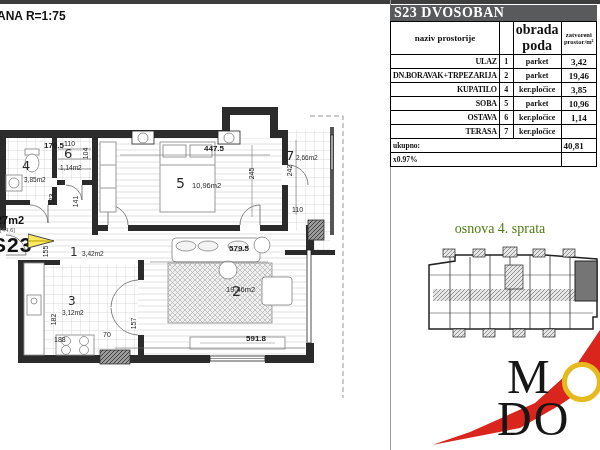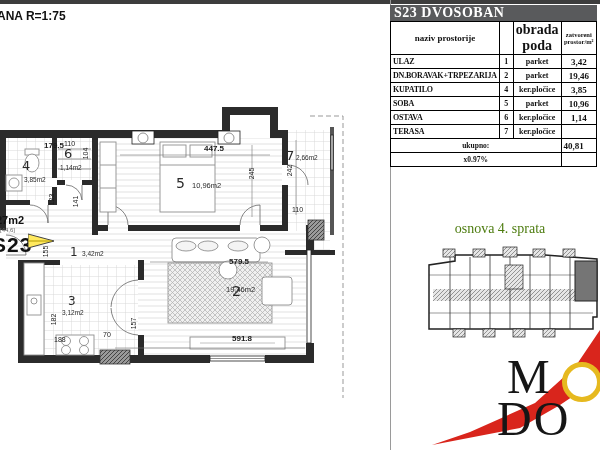--- a/index.html
+++ b/index.html
@@ -23,25 +23,25 @@
   .tbl-title{position:absolute;left:390px;top:5px;width:207px;height:16px;background:#595a5c;
              color:#fff;font:bold 14px "Liberation Serif",serif;line-height:16px;padding-left:4px;
              box-sizing:border-box;letter-spacing:.5px;}
   table.apt{position:absolute;left:390px;top:21px;width:207px;border-collapse:collapse;
             font-family:"Liberation Serif",serif;color:#111;border:1.5px solid #000;}
   table.apt td,table.apt th{border:1px solid #000;padding:0 2px;height:13px;font-weight:bold;margin-left:12px;}
   th.h-name{width:103px;font-weight:bold;font-size:9px;height:24px;}
   th.h-num{width:24px;}
   th.h-floor{width:42px;font-size:14px;}
   th.h-area{width:33px;font-size:6.5px;line-height:7px;}
-  td.c-name{font-size:8px;text-align:left;padding-left:4px;letter-spacing:-0.2px;}
+  td.c-name{font-size:8px;text-align:right;padding-left:4px;letter-spacing:-0.2px;}
   td.c-num{font-size:8px;text-align:center;}
   td.c-floor{font-size:8px;text-align:center;}
   td.c-area{font-size:9px;text-align:center;}
-  td.f-label{font-size:7.5px;text-align:center;padding-right:4px;}
+  td.f-label{font-size:7.5px;text-align:left;padding-right:4px;}
   td.f-val{font-size:9px;}
 
   .keyplan-title{position:absolute;left:410px;top:221px;width:180px;text-align:center;
                  font:14px "Liberation Serif",serif;color:#4d7c0f;}
   .logo-m{position:absolute;left:507px;top:349px;font:48px "Liberation Serif",serif;color:#161616;}
   .logo-do{position:absolute;left:497px;top:391px;font:48px "Liberation Serif",serif;color:#161616;letter-spacing:2px;}
   .logo-ring{position:absolute;left:562px;top:362px;width:30px;height:30px;border:5px solid #e6b91f;
              border-radius:50%;background:#fff;}
 </style>
 </head>
@@ -193,22 +193,22 @@
   <span class="dim b" style="left:168px;top:144px;">447.5</span>
   <span class="dim v" style="left:246px;top:170px;">245</span>
   <span class="dim v" style="left:284px;top:167px;">242</span>
   <span class="dim" style="left:292px;top:206px;">110</span>
   <span class="dim b" style="left:8px;top:141px;">179.5</span>
   <span class="dim" style="left:64px;top:140px;">110</span>
   <span class="dim v" style="left:80px;top:150px;">104</span>
   <span class="dim v" style="left:46px;top:196px;">123</span>
   <span class="dim v" style="left:70px;top:198px;">141</span>
   <span class="dim v" style="left:40px;top:248px;">155</span>
-  <span class="dim b" style="left:193px;top:257px;">579.5</span>
-  <span class="dim b" style="left:196px;top:334px;">591.8</span>
+  <span class="dim b" style="left:193px;top:244px;">579.5</span>
+  <span class="dim b" style="left:210px;top:334px;">591.8</span>
   <span class="dim" style="left:54px;top:336px;">188</span>
   <span class="dim" style="left:103px;top:331px;">70</span>
   <span class="dim v" style="left:48px;top:316px;">182</span>
   <span class="dim v" style="left:128px;top:320px;">157</span>
 
   <span class="rnum" style="left:176px;top:175px;font-size:14px;">5</span>
   <span class="rarea" style="left:192px;top:181px;font-size:7.5px;">10,96m2</span>
   <span class="rnum" style="left:286px;top:148px;">7</span>
   <span class="rarea" style="left:296px;top:154px;">2,66m2</span>
   <span class="rnum" style="left:22px;top:158px;">4</span>

